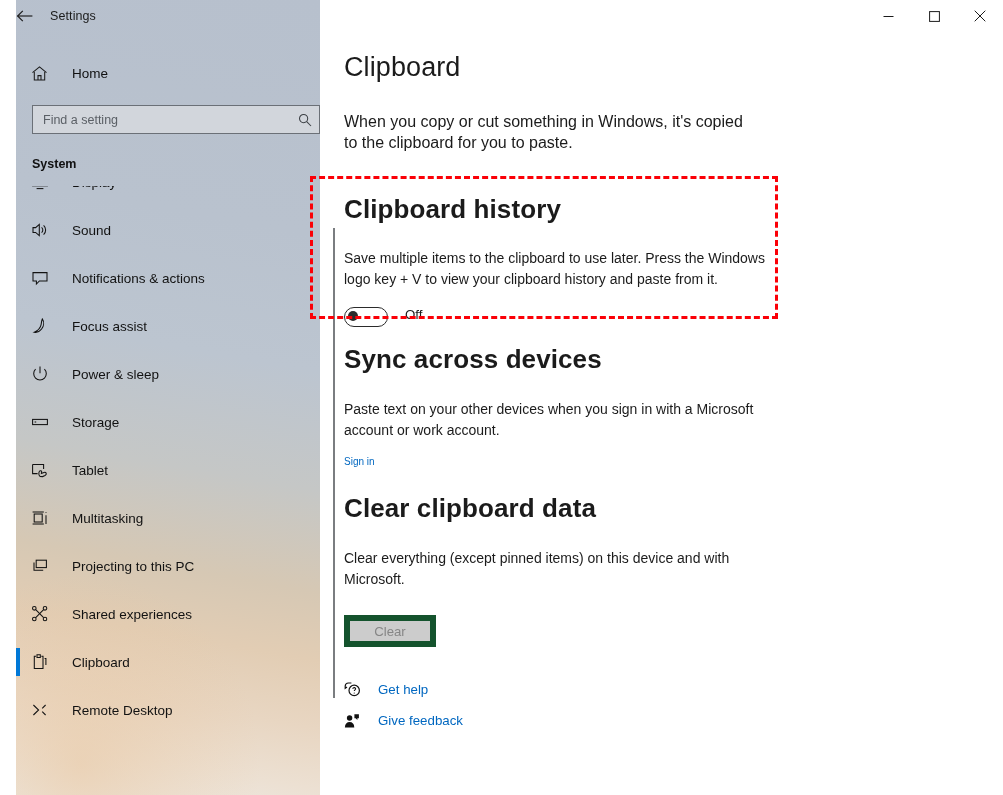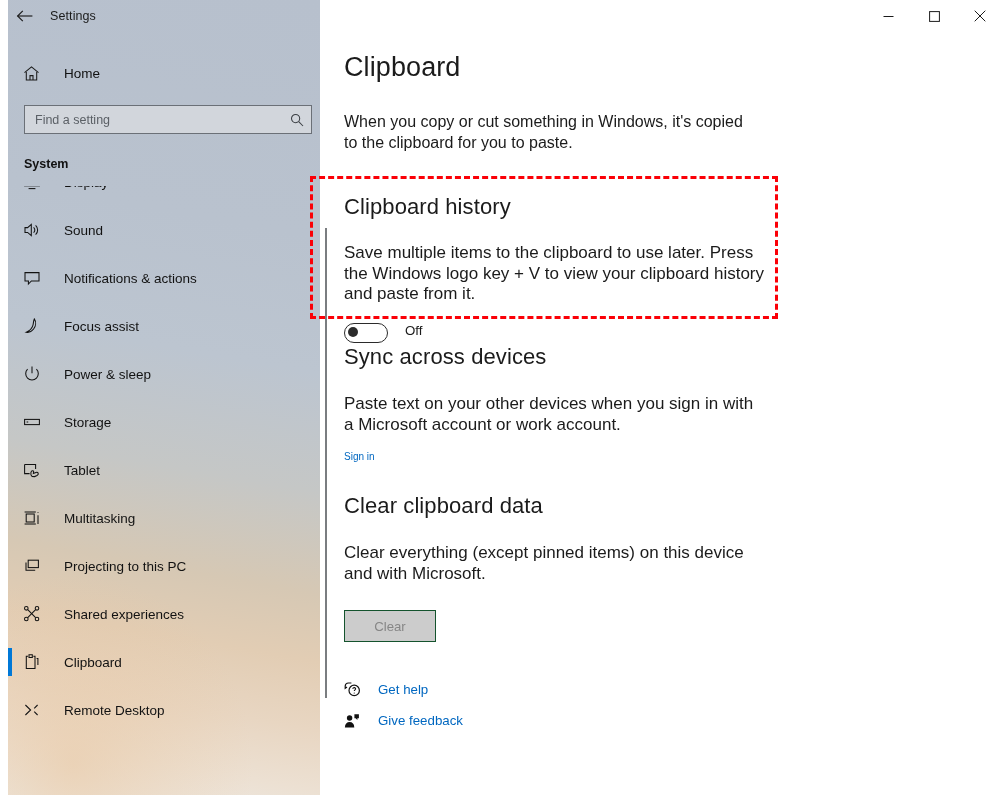--- a/index.html
+++ b/index.html
@@ -53,21 +53,21 @@
   }
   .win-btn {
     width: 46px; height: 32px;
     display: flex; align-items: center; justify-content: center;
   }
   .win-btn svg { display: block; }
 
   
   .sidebar {
     position: absolute;
-    top: 0; left: 8px;
+    top: 0; left: 16px;
     width: 320px; height: 795px;
     background:
       linear-gradient(190deg,
         #b7c0cd 0%,
         #b9c2ce 28%,
         #bcc5d0 44%,
         #c5c7c6 58%,
         #d6c8b4 70%,
         #e2cdb4 78%,
         #e8d6c2 86%,
@@ -211,27 +211,27 @@
   .page-desc {
     position: absolute;
     top: 111px; left: 24px;
     width: 404px;
     font-size: 16px;
     line-height: 21px;
     color: #1b1b1b;
   }
 
   .sec-head {
-    font-size: 22px;
-    font-weight: 400;
+    font-size: 26px;
+    font-weight: 700;
     color: #1b1b1b;
     letter-spacing: 0.1px;
   }
   .sec-body {
-    font-size: 17px;
+    font-size: 14px;
     line-height: 20.5px;
     color: #1b1b1b;
   }
 
   .sec-history { position: absolute; top: 194px;  left: 24px; width: 430px; }
   .sec-history .sec-body { margin-top: 23px; width: 428px; }
 
   .toggle-row {
     display: flex;
     align-items: flex-start;
@@ -267,21 +267,21 @@
     text-decoration: none;
     margin-top: 16px;
   }
 
   .sec-clear { position: absolute; top: 493px; left: 24px; width: 430px; }
   .sec-clear .sec-body { margin-top: 24px; width: 400px; }
   .btn-clear {
     margin-top: 26px;
     width: 92px; height: 32px;
     background: #cccccc;
-    border: 1px solid #14532d;
+    border: 6px solid #14532d;
     color: #868686;
     font-family: "Liberation Sans", sans-serif;
     font-size: 13.2px;
     display: flex;
     align-items: center;
     justify-content: center;
   }
 
   .help-links {
     position: absolute;

